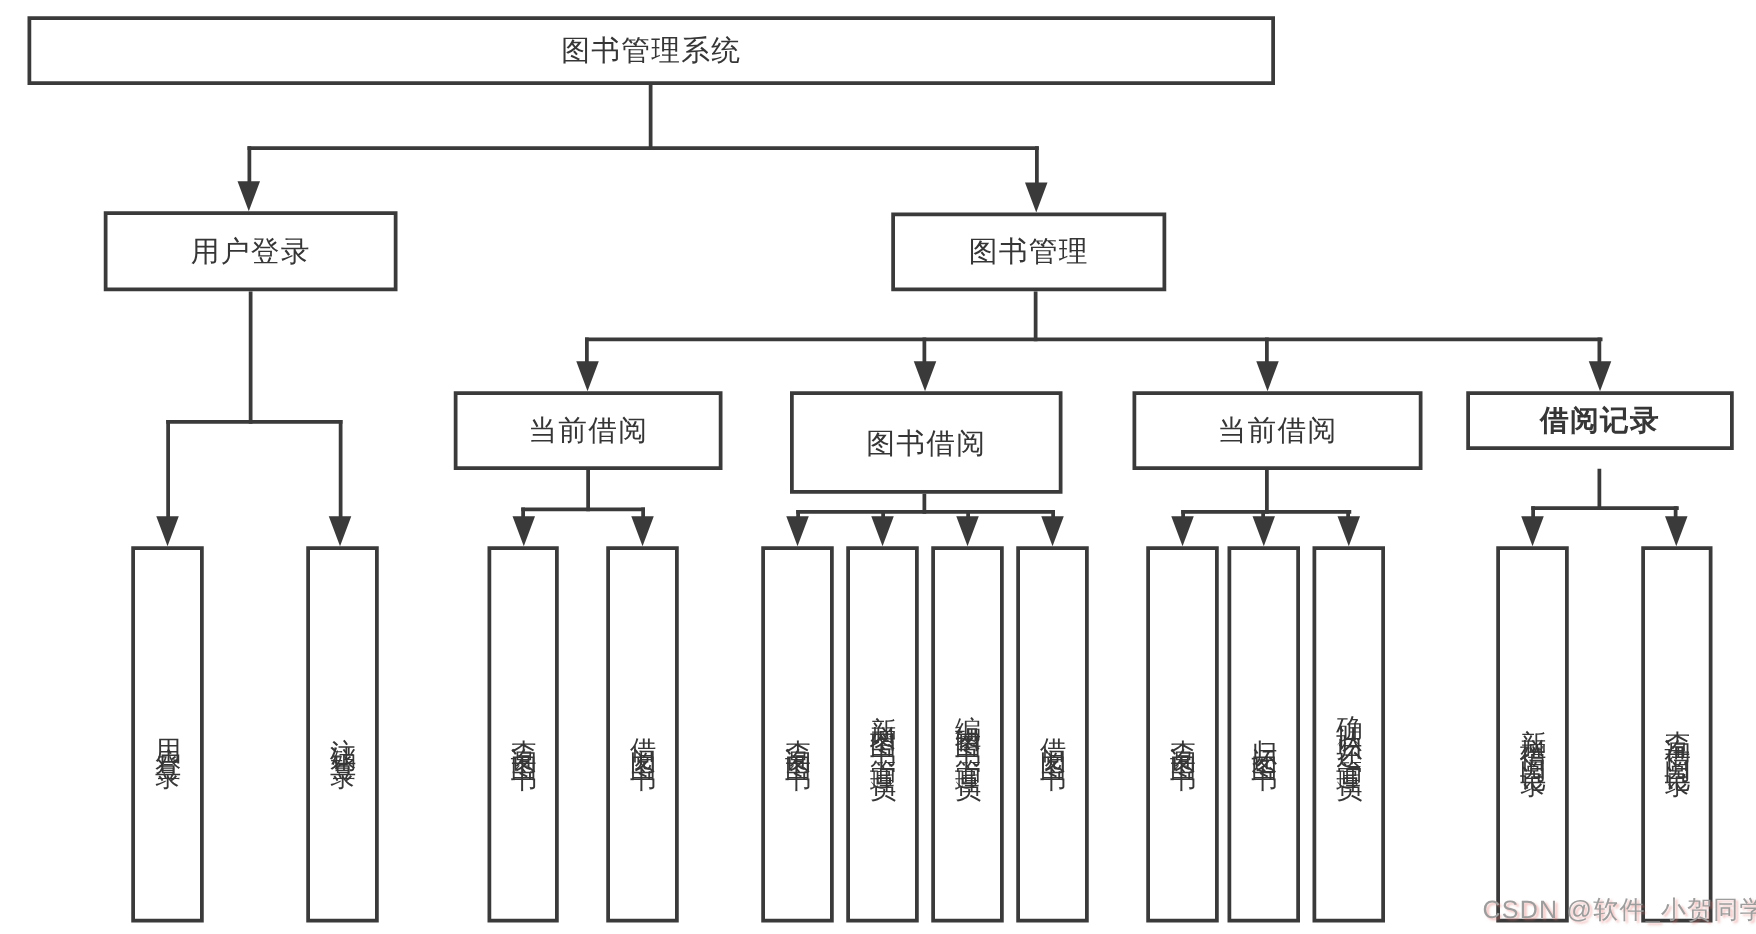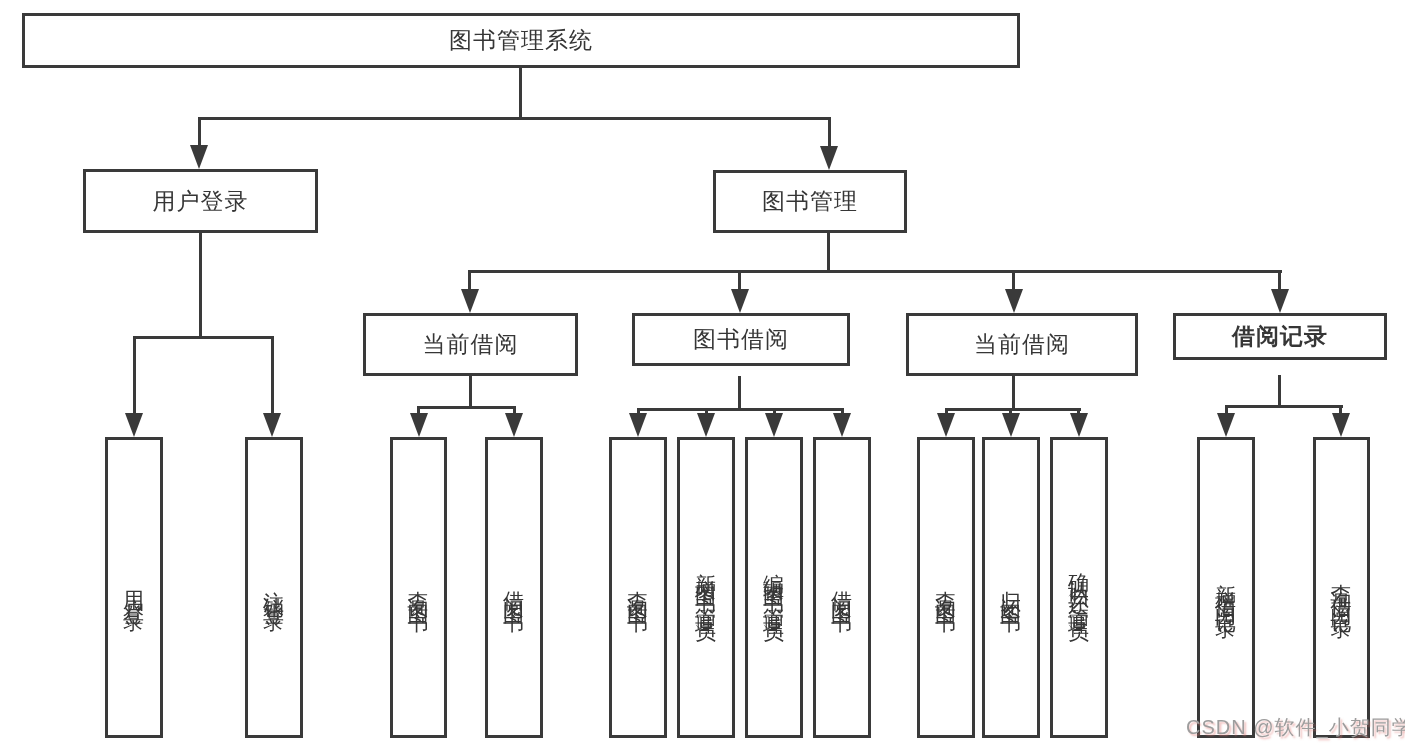--- a/index.html
+++ b/index.html
@@ -54,21 +54,21 @@
     <div class="hl" style="left:198px;top:117px;width:633px;"></div>
     <div class="vl" style="left:198px;top:117px;height:32px;"></div>
     <div class="arw" style="left:190px;top:145px;"></div>
     <div class="vl" style="left:828px;top:117px;height:33px;"></div>
     <div class="arw" style="left:820px;top:146px;"></div>
   </div>
 
   <div class="hbox" style="left:83px;top:169px;width:235px;height:64px;">
     <span>用户登录</span>
   </div>
-  <div class="hbox" style="left:713px;top:170px;width:194px;height:63px;">
+  <div class="hbox" style="left:713px;top:170px;width:220px;height:63px;">
     <span>图书管理</span>
   </div>
 
   <div class="cgroup">
     <div class="vl" style="left:199px;top:233px;height:106px;"></div>
     <div class="hl" style="left:133px;top:336px;width:141px;"></div>
     <div class="vl" style="left:133px;top:336px;height:81px;"></div>
     <div class="arw" style="left:125px;top:413px;"></div>
     <div class="vl" style="left:271px;top:336px;height:81px;"></div>
     <div class="arw" style="left:263px;top:413px;"></div>
@@ -83,21 +83,21 @@
     <div class="arw" style="left:731px;top:289px;"></div>
     <div class="vl" style="left:1012px;top:270px;height:23px;"></div>
     <div class="arw" style="left:1005px;top:289px;"></div>
     <div class="vl" style="left:1278px;top:270px;height:23px;"></div>
     <div class="arw" style="left:1271px;top:289px;"></div>
   </div>
 
   <div class="hbox" style="left:363px;top:313px;width:215px;height:63px;">
     <span>当前借阅</span>
   </div>
-  <div class="hbox" style="left:632px;top:313px;width:218px;height:53px;">
+  <div class="hbox" style="left:632px;top:313px;width:218px;height:82px;">
     <span>图书借阅</span>
   </div>
   <div class="hbox" style="left:906px;top:313px;width:232px;height:63px;">
     <span>当前借阅</span>
   </div>
   <div class="hbox" style="left:1173px;top:313px;width:214px;height:47px;font-weight:bold;">
     <span>借阅记录</span>
   </div>
 
   <div class="cgroup">

